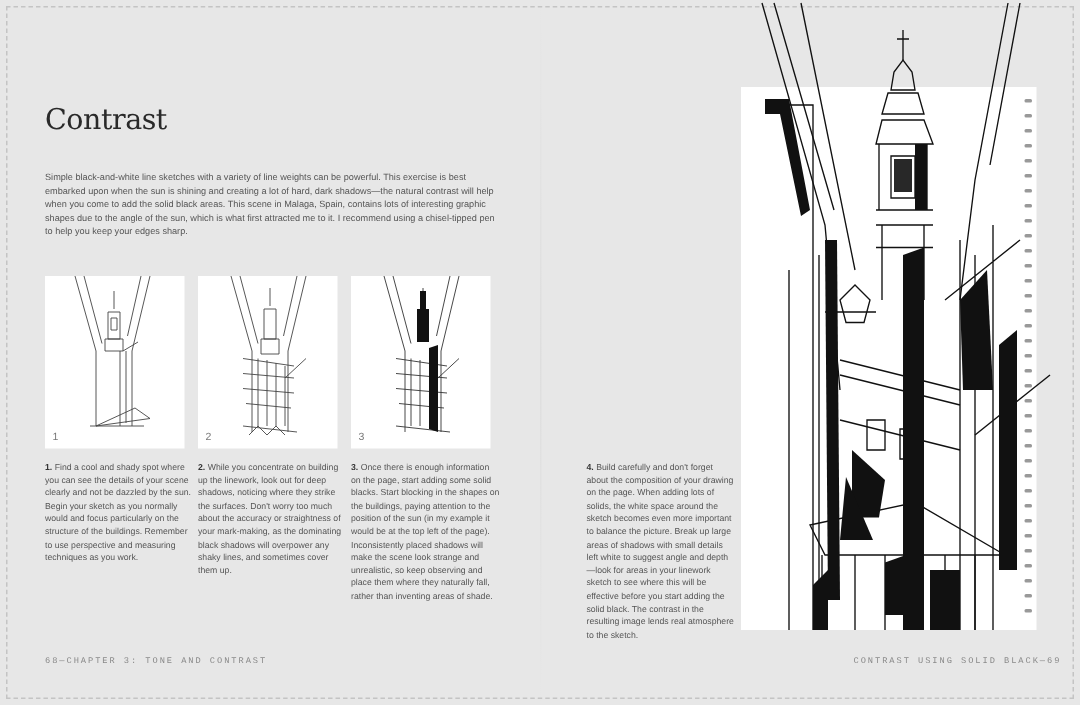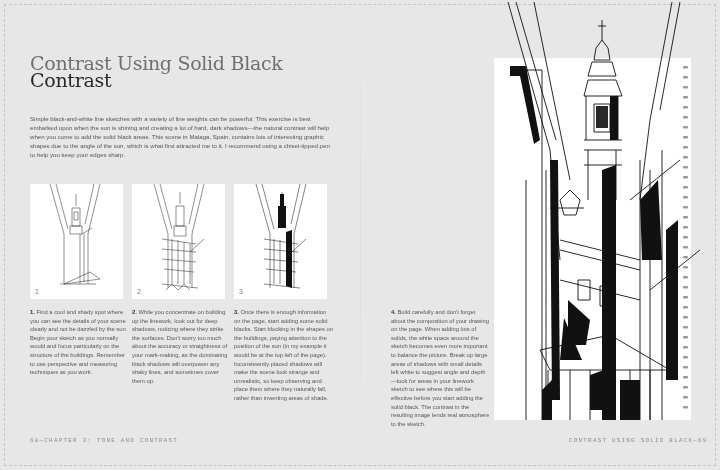--- a/index.html
+++ b/index.html
@@ -20,21 +20,20 @@
   .spiral { position:absolute; left:682px; top:62px; width:8px; height:350px; }
   .big { position:absolute; left:490px; top:0; width:230px; height:430px; }
 </style>
 </head>
 <body>
 
 <div class="spread">
   <div class="gutter"></div>
   <div class="stitch"></div>
 
-  <div class="title1">Contrast Using Solid Black</div>
   <div class="title2">Contrast</div>
   <div class="intro">Simple black-and-white line sketches with a variety of line weights can be powerful. This exercise is best embarked upon when the sun is shining and creating a lot of hard, dark shadows—the natural contrast will help when you come to add the solid black areas. This scene in Malaga, Spain, contains lots of interesting graphic shapes due to the angle of the sun, which is what first attracted me to it. I recommend using a chisel-tipped pen to help you keep your edges sharp.</div>
 
   <div class="thumb" style="left:30px">
     <svg viewBox="0 0 93 115">
       <g stroke="#444" stroke-width="0.6" fill="none">
         <path d="M20 0 L34 50 L34 100 M26 0 L38 45 M70 0 L58 50 L58 100 M64 0 L55 40"></path>
         <path d="M46 10 L46 22 M42 24 L50 24 L50 42 L42 42 Z M44 28 L48 28 L48 36 L44 36 Z M40 42 L52 42 L52 50 L40 50 Z"></path>
         <path d="M52 50 L62 44 M34 100 L70 95 L60 88 Z M30 100 L66 100"></path>
         <path d="M50 50 L50 100 M54 50 L54 98"></path>

